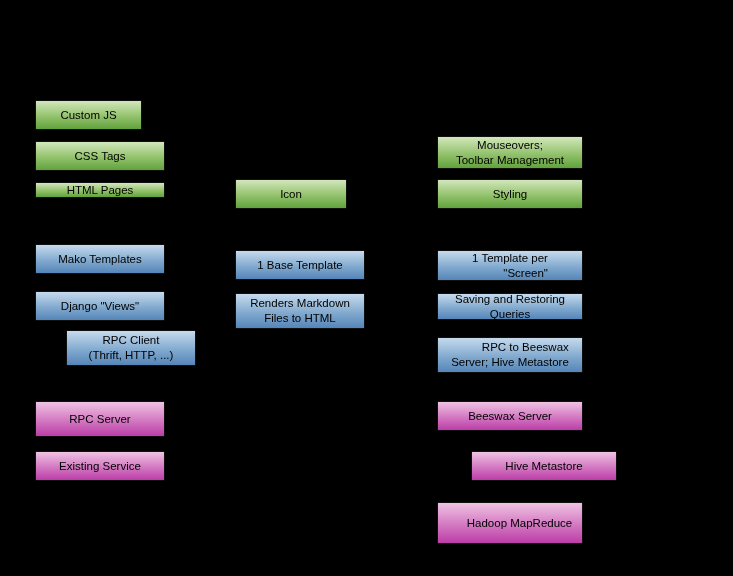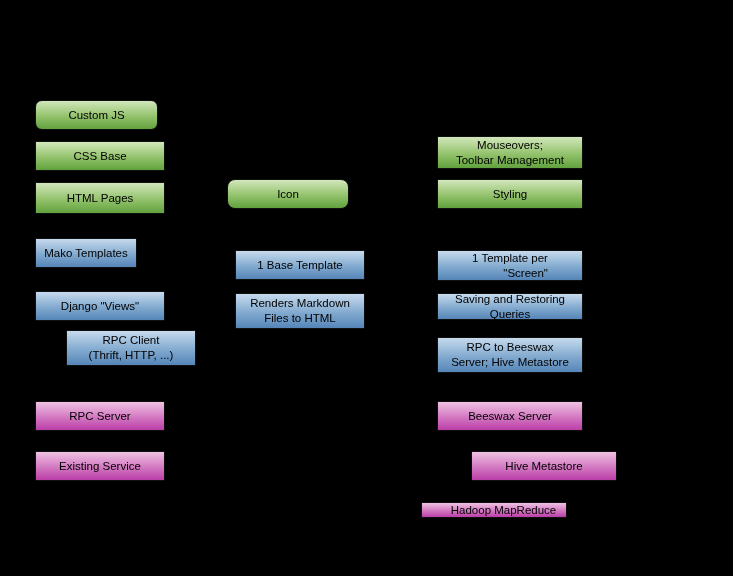--- a/index.html
+++ b/index.html
@@ -37,41 +37,41 @@
     }
     .pink {
       background: linear-gradient(to bottom, #efc2e3 0%, #d378c1 55%, #bb3ea8 100%);
     }
   </style>
 </head>
 <body>
 
 <div id="canvas">
 
-  <div class="box green" style="left:35px;  top:100px; width:123px; height:30px;border-radius:7px;">Custom JS</div>
-  <div class="box green" style="left:35px;  top:141px; width:130px; height:30px;">CSS Base</div>
-  <div class="box green" style="left:35px;  top:182px; width:130px; height:32px;">HTML Pages</div>
-  <div class="box blue" style="left:35px;  top:238px; width:102px; height:30px;">Mako Templates</div>
+  <div class="box green" style="left:35px;  top:100px; width:107px; height:30px;">Custom JS</div>
+  <div class="box green" style="left:35px;  top:141px; width:130px; height:30px;">CSS Tags</div>
+  <div class="box green" style="left:35px;  top:182px; width:130px; height:16px;">HTML Pages</div>
+  <div class="box blue" style="left:35px;  top:244px; width:130px; height:30px;">Mako Templates</div>
   <div class="box blue" style="left:35px;  top:291px; width:130px; height:30px;">Django "Views"</div>
   <div class="box blue" style="left:35px;  top:330px; width:130px; height:36px;margin-left:31px;">RPC Client
 (Thrift, HTTP, ...)</div>
-  <div class="box pink" style="left:35px;  top:401px; width:130px; height:30px;">RPC Server</div>
+  <div class="box pink" style="left:35px;  top:401px; width:130px; height:36px;">RPC Server</div>
   <div class="box pink" style="left:35px;  top:451px; width:130px; height:30px;text-align:center;">Existing Service</div>
 
-  <div class="box green" style="left:227px; top:179px; width:122px; height:30px;border-radius:8px;">Icon</div>
+  <div class="box green" style="left:235px; top:179px; width:112px; height:30px;">Icon</div>
   <div class="box blue" style="left:235px; top:250px; width:130px; height:30px;">1 Base Template</div>
   <div class="box blue" style="left:235px; top:293px; width:130px; height:36px;">Renders Markdown
 Files to HTML</div>
 
   <div class="box green" style="left:437px; top:136px; width:146px; height:33px;">Mouseovers;
 Toolbar Management</div>
   <div class="box green" style="left:437px; top:179px; width:146px; height:30px;text-align:center;">Styling</div>
   <div class="box blue" style="left:437px; top:250px; width:146px; height:31px;text-align:right;">1 Template per
 "Screen"</div>
   <div class="box blue" style="left:437px; top:293px; width:146px; height:27px;">Saving and Restoring
 Queries</div>
-  <div class="box blue" style="left:437px; top:337px; width:146px; height:36px;">RPC to Beeswax
+  <div class="box blue" style="left:437px; top:337px; width:146px; height:36px;text-align:right;">RPC to Beeswax
 Server; Hive Metastore</div>
   <div class="box pink" style="left:437px; top:401px; width:146px; height:30px;">Beeswax Server</div>
   <div class="box pink" style="left:437px; top:451px; width:146px; height:30px;margin-left:34px;">Hive Metastore</div>
-  <div class="box pink" style="left:421px; top:502px; width:146px; height:16px;padding-left:19px;">Hadoop MapReduce</div>
+  <div class="box pink" style="left:437px; top:502px; width:146px; height:42px;padding-left:19px;">Hadoop MapReduce</div>
 
 </div>
 
 </body></html>

